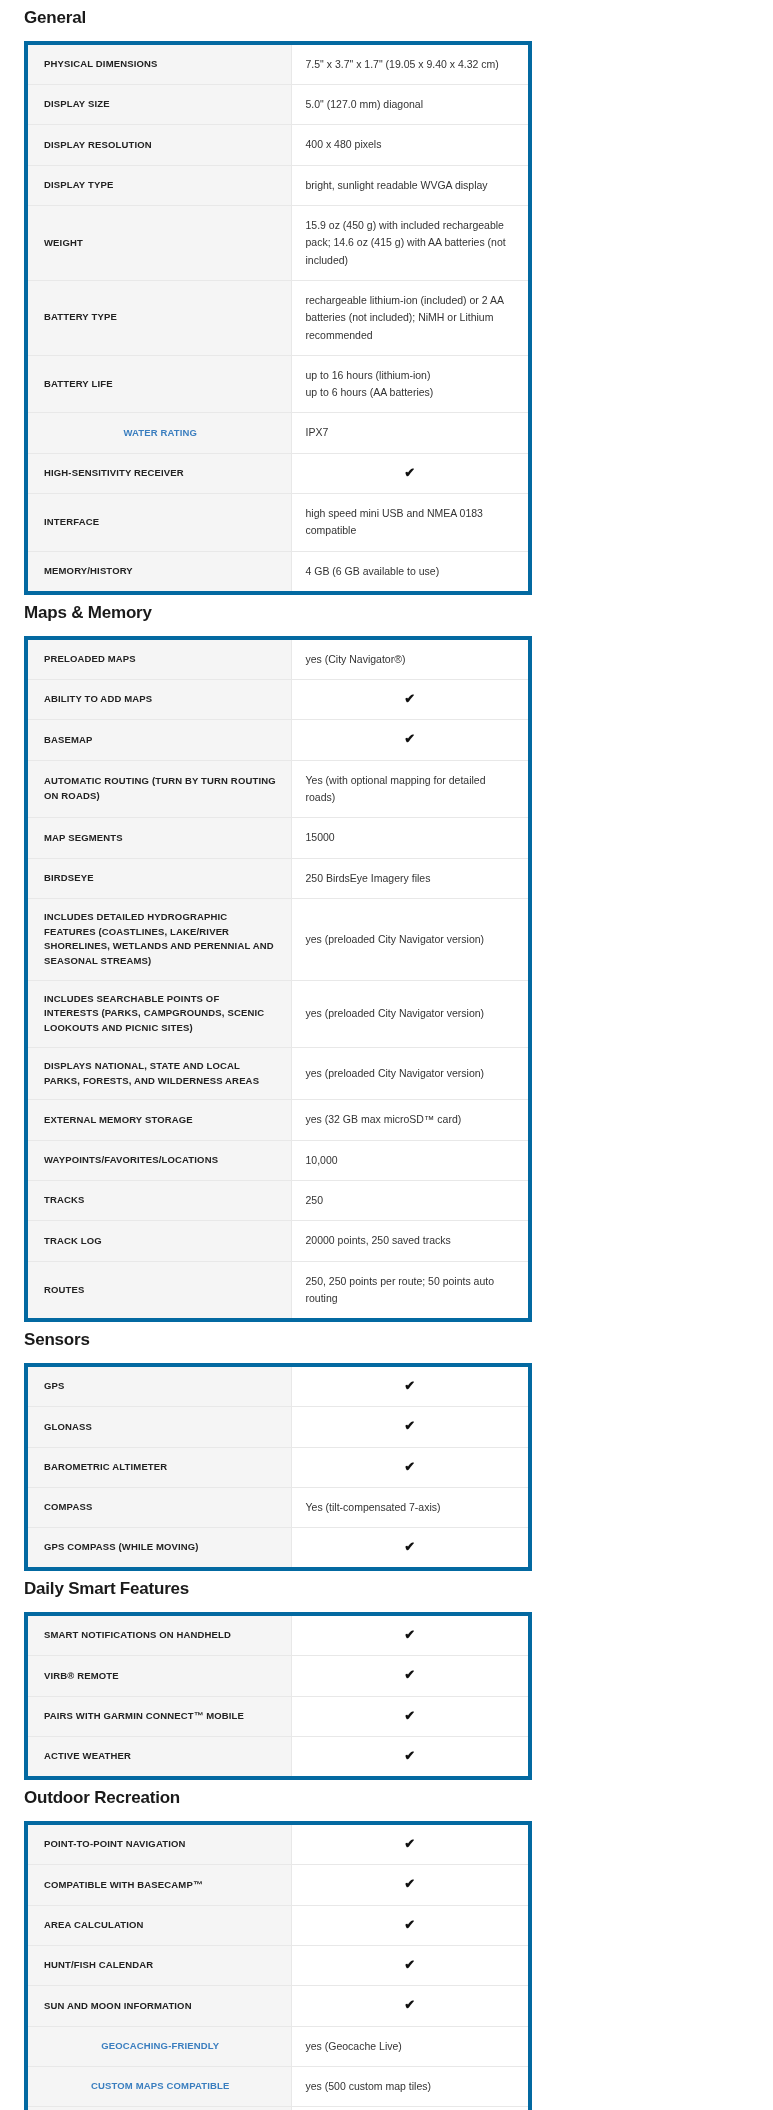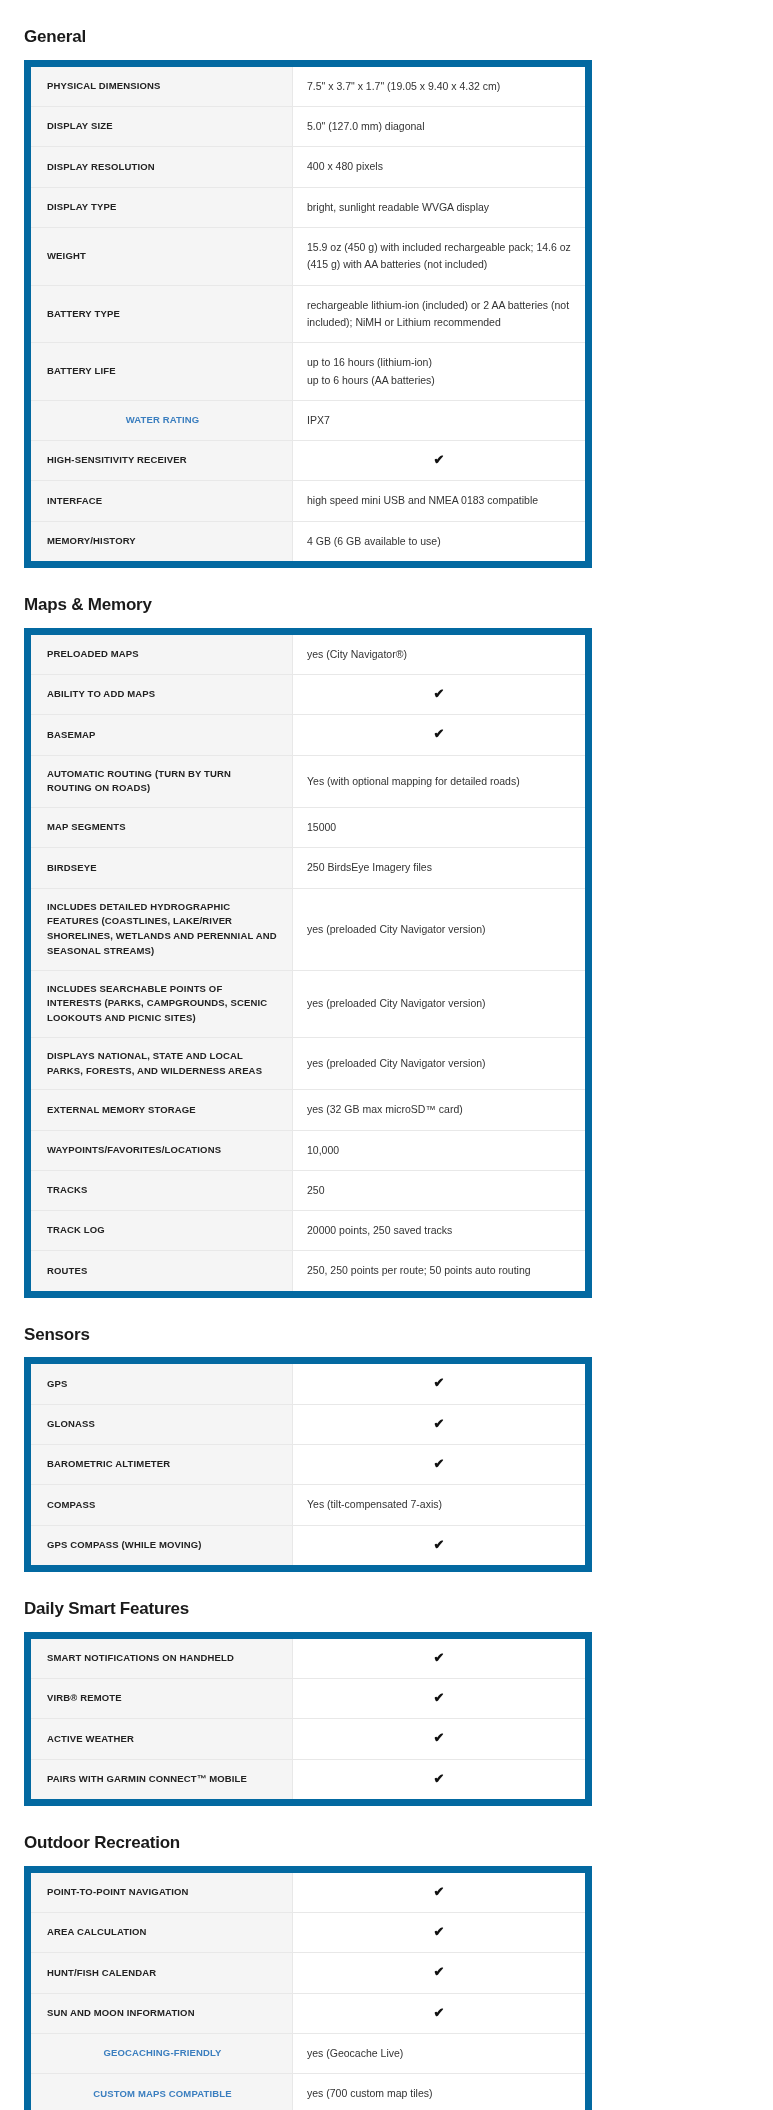--- a/index.html
+++ b/index.html
@@ -19,28 +19,28 @@
   }
   .section {
     margin: 0 0 0 0;
   }
   .section-title {
     font-family: "Liberation Sans Narrow", "Liberation Sans", sans-serif;
     font-size: 17px;
     font-weight: bold;
     color: #1a1a1a;
     letter-spacing: -0.2px;
-    padding: 28px 0 13px 24px;
+    padding: 9px 0 13px 24px;
     line-height: 1.1;
   }
   .spec-table {
-    width: 568px;
+    width: 508px;
     margin: 0 0 0 24px;
     border-collapse: collapse;
-    border: 7px solid #0369a1;
+    border: 4px solid #0369a1;
     table-layout: fixed;
   }
   .spec-table tr {
     border-bottom: 1px solid #e8e8e8;
   }
   .spec-table tr:last-child {
     border-bottom: none;
   }
   .spec-label {
     width: 265px;
@@ -238,57 +238,61 @@
         <tbody>
           <tr>
             <td class="spec-label">Smart notifications on handheld</td>
             <td class="spec-value check"><span class="check-glyph">✔</span></td>
           </tr>
           <tr>
             <td class="spec-label">VIRB® Remote</td>
             <td class="spec-value check"><span class="check-glyph">✔</span></td>
           </tr>
           <tr>
+            <td class="spec-label">Pairs with Garmin Connect™ Mobile</td>
+            <td class="spec-value check"><span class="check-glyph">✔</span></td>
+          </tr>
+          <tr>
             <td class="spec-label">Active Weather</td>
             <td class="spec-value check"><span class="check-glyph">✔</span></td>
           </tr>
-          <tr>
-            <td class="spec-label">Pairs with Garmin Connect™ Mobile</td>
-            <td class="spec-value check"><span class="check-glyph">✔</span></td>
-          </tr>
         </tbody>
       </table>
     </div>
     <div class="section">
       <div class="section-title">Outdoor Recreation</div>
       <table class="spec-table">
         <tbody>
           <tr>
             <td class="spec-label">Point-to-point navigation</td>
+            <td class="spec-value check"><span class="check-glyph">✔</span></td>
+          </tr>
+          <tr>
+            <td class="spec-label">Compatible with BaseCamp™</td>
             <td class="spec-value check"><span class="check-glyph">✔</span></td>
           </tr>
           <tr>
             <td class="spec-label">Area Calculation</td>
             <td class="spec-value check"><span class="check-glyph">✔</span></td>
           </tr>
           <tr>
             <td class="spec-label">Hunt/Fish Calendar</td>
             <td class="spec-value check"><span class="check-glyph">✔</span></td>
           </tr>
           <tr>
             <td class="spec-label">Sun and Moon Information</td>
             <td class="spec-value check"><span class="check-glyph">✔</span></td>
           </tr>
           <tr>
             <td class="spec-label link">Geocaching-Friendly</td>
             <td class="spec-value">yes (Geocache Live)</td>
           </tr>
           <tr>
             <td class="spec-label link">Custom Maps Compatible</td>
-            <td class="spec-value">yes (700 custom map tiles)</td>
+            <td class="spec-value">yes (500 custom map tiles)</td>
           </tr>
           <tr>
             <td class="spec-label">Picture Viewer</td>
             <td class="spec-value check"></td>
           </tr>
         </tbody>
       </table>
     </div>
   </div>
 

